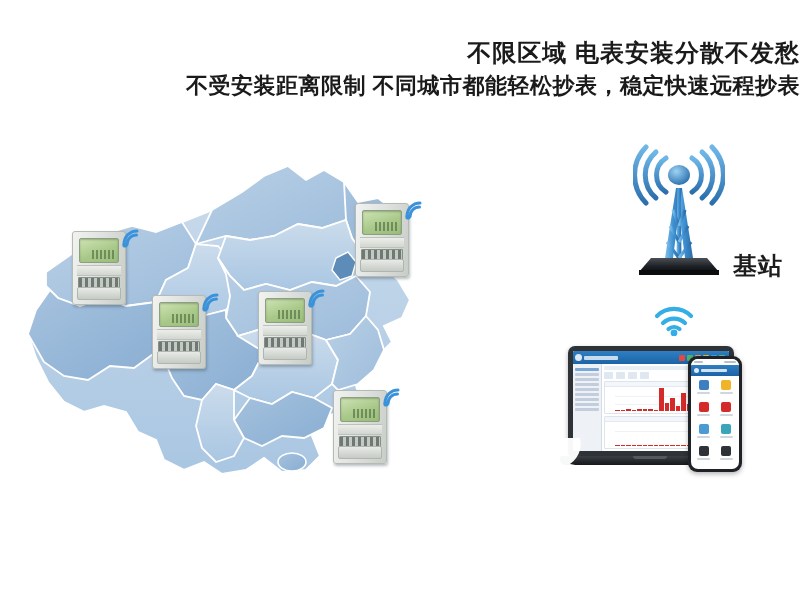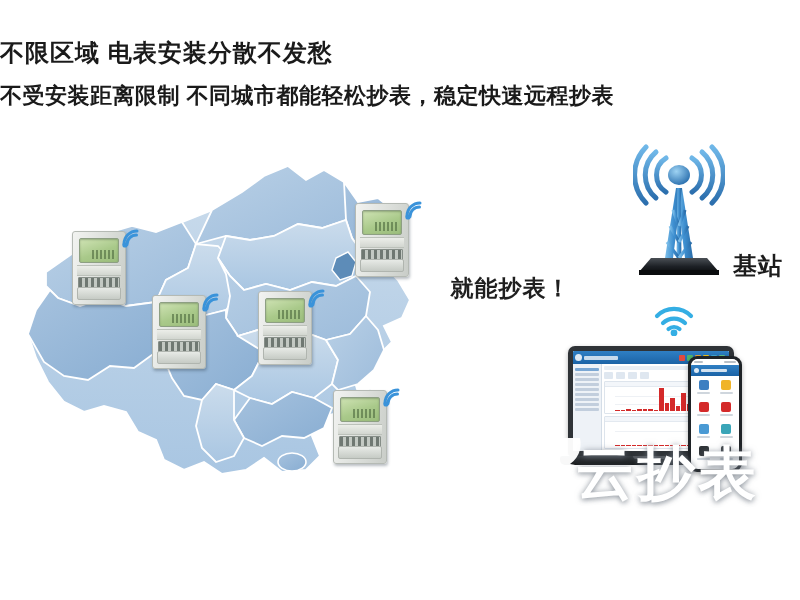--- a/index.html
+++ b/index.html
@@ -2,28 +2,28 @@
 <html><head>
 <meta charset="utf-8">
 <style>
   html,body{margin:0;padding:0;}
   body{
     width:800px;height:600px;position:relative;overflow:hidden;
     background:#ffffff;
     font-family:"Liberation Sans","DejaVu Sans",sans-serif;
   }
   
-  #headline-block{position:absolute;left:0;top:0;width:800px;text-align:left;}
+  #headline-block{position:absolute;left:0;top:0;width:800px;text-align:right;}
   .headline-1{
     font-size:24px;font-weight:bold;color:#1a1a1a;letter-spacing:1px;
     margin-top:38px;line-height:30px;white-space:nowrap;
   }
   .headline-2{
     font-size:22px;font-weight:bold;color:#1a1a1a;letter-spacing:0.5px;
-    margin-top:14px;line-height:28px;white-space:nowrap;
+    margin-top:4px;line-height:28px;white-space:nowrap;
   }
   
   #map-area{position:absolute;left:6px;top:140px;width:450px;height:360px;}
   #map-area svg{display:block;width:100%;height:100%;}
   
   .meter{position:absolute;width:54px;height:74px;}
   .meter .body{
     position:absolute;inset:0;border-radius:3px;
     background:linear-gradient(100deg,#f2f3f1 0%,#dfe2de 46%,#c9cdc8 100%);
     border:1px solid #b5bab4;
@@ -301,21 +301,20 @@
         <g fill="none" stroke="#3a93da" stroke-width="3" stroke-linecap="round">
       <path d="M4 20 A13 13 0 0 1 17 7"></path>
           <path d="M7 20.5 A9.5 9.5 0 0 1 16.5 11"></path>
     </g>
         <circle cx="5" cy="21" r="2.6" fill="#3a93da"></circle>
       </svg>
   </div>
 </div>
 
 <div id="callout">
-  <div>就能抄表！</div>
 </div>
 
 <div id="tower">
   <svg viewBox="0 0 92 140" xmlns="http://www.w3.org/2000/svg">
     <defs>
       <linearGradient id="twrG" x1="0" y1="0" x2="1" y2="0">
         <stop offset="0%" stop-color="#7fc0ea"></stop>
           <stop offset="50%" stop-color="#3e8fd0"></stop>
         <stop offset="100%" stop-color="#2a6ca8"></stop>
       </linearGradient>
@@ -526,14 +525,13 @@
   </div>
 </div>
 
 <div id="watermark">
   <svg id="wm-cloud" viewBox="0 0 96 84">
     <path d="M70 26 A24 24 0 1 0 34 14 A20 20 0 0 0 16 46 A20 20 0 0 0 34 70
              L66 70 A16 16 0 0 0 70 26 Z
              M62 36 A11 11 0 0 1 62 58 L36 58 A11 11 0 0 1 30 38
              A13 13 0 0 1 48 28 A14 14 0 0 1 62 36 Z" fill="#ffffff" fill-rule="evenodd" opacity="0.97"></path>
   </svg>
-  <div id="wm-text">云抄表</div>
 </div>
 
 </body></html>

